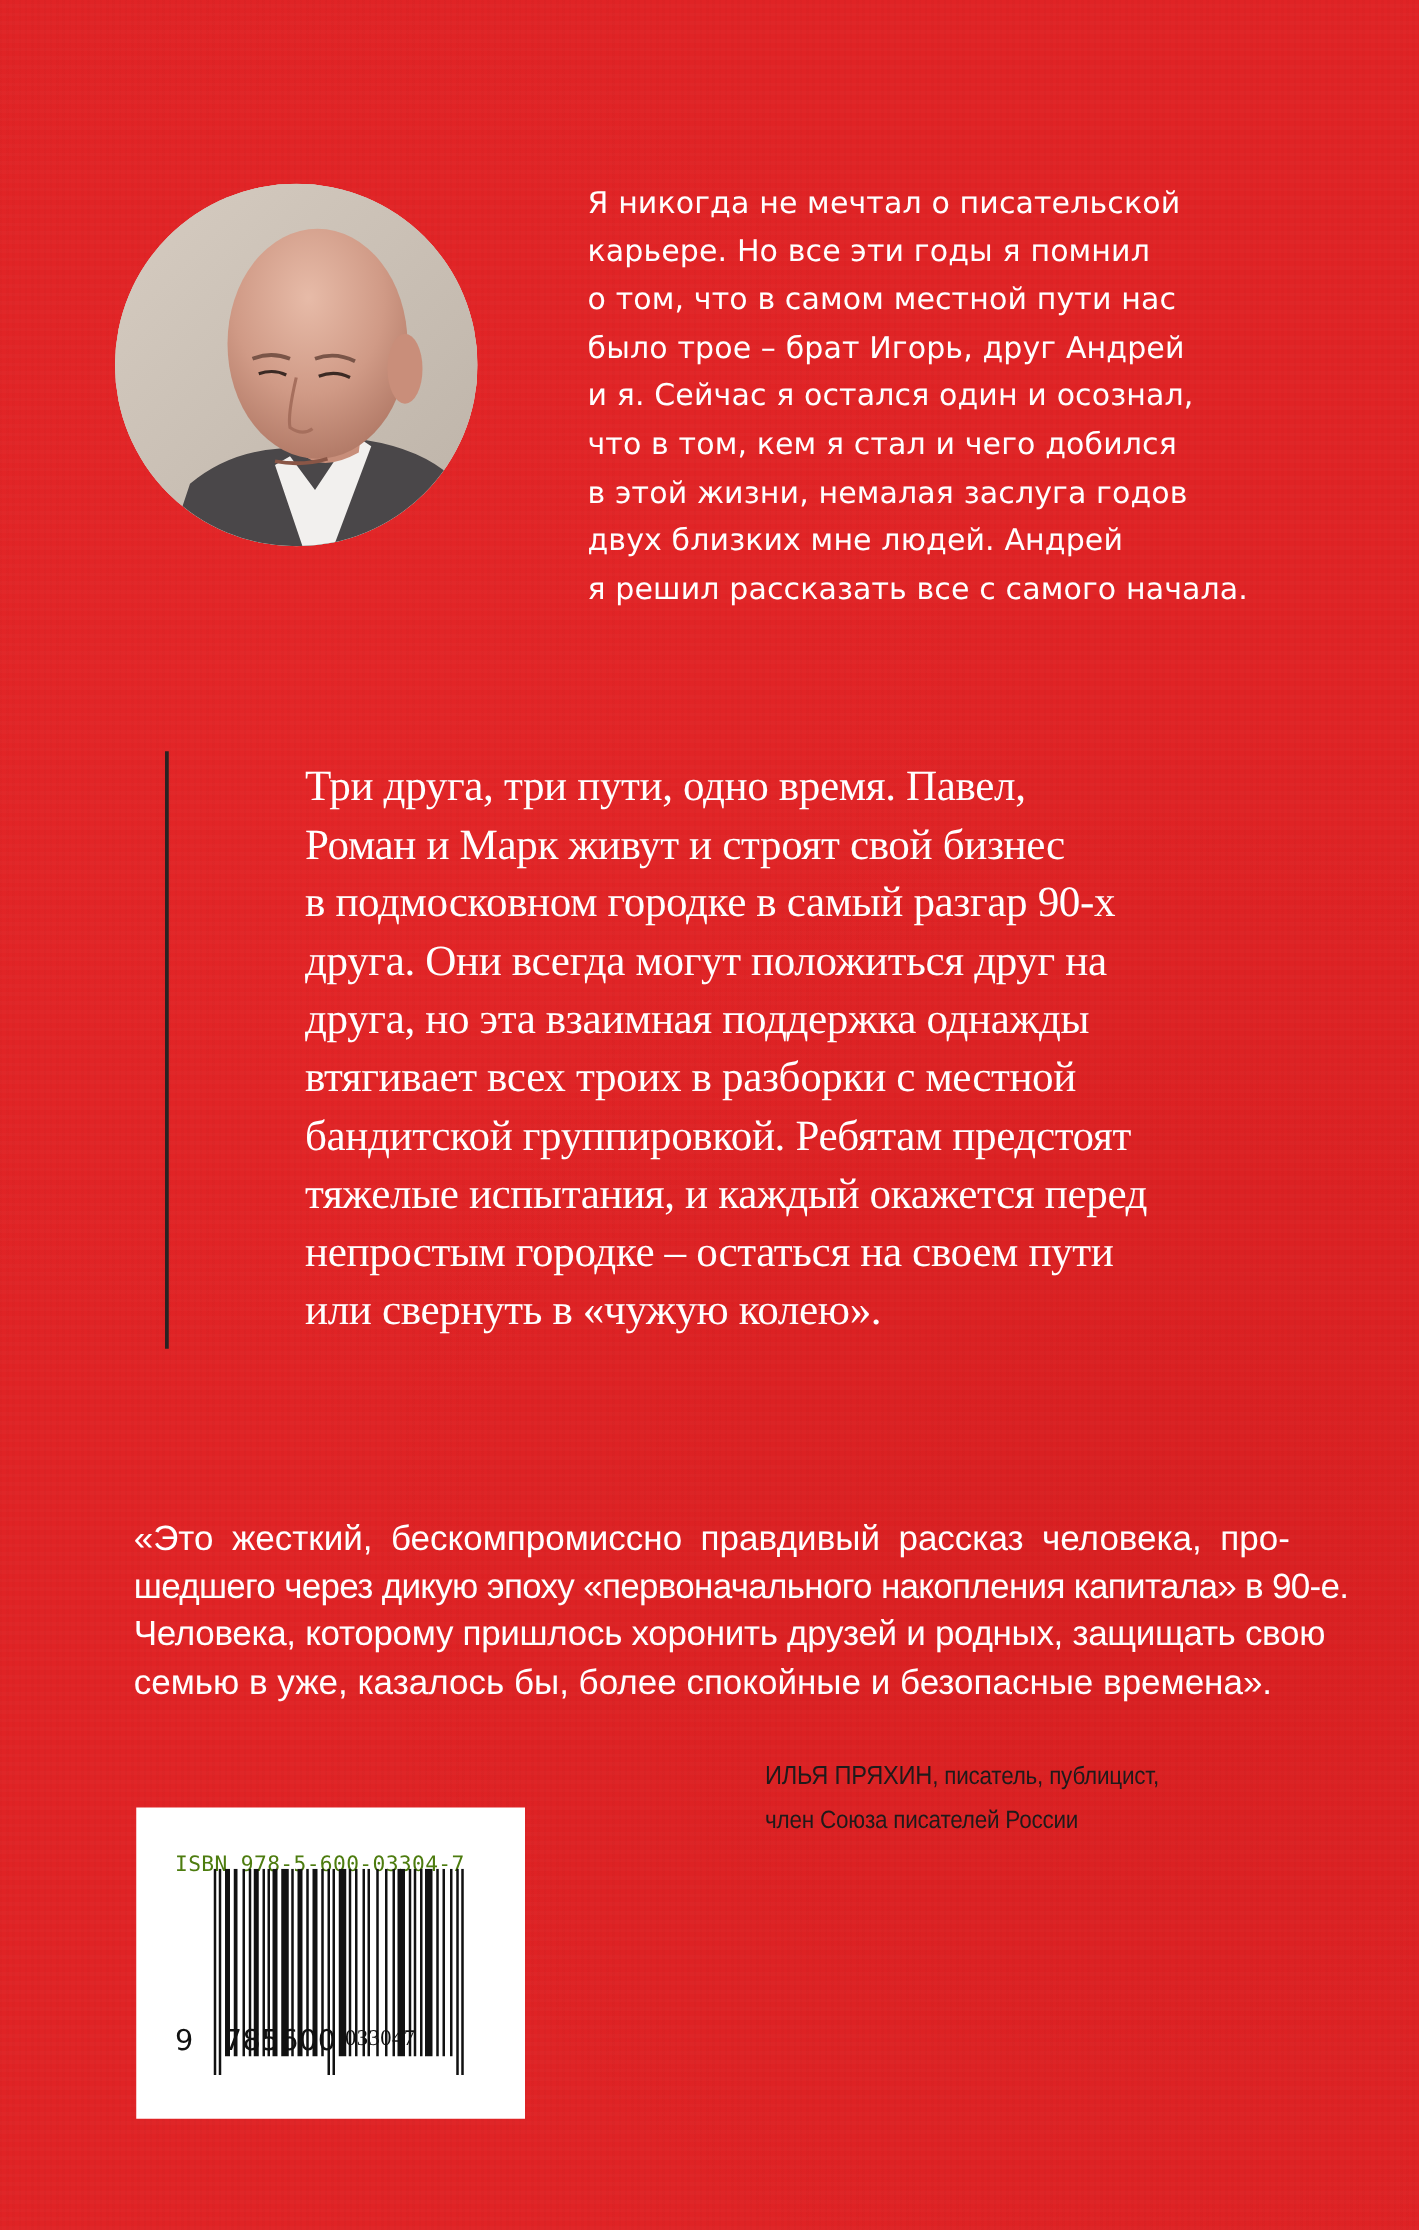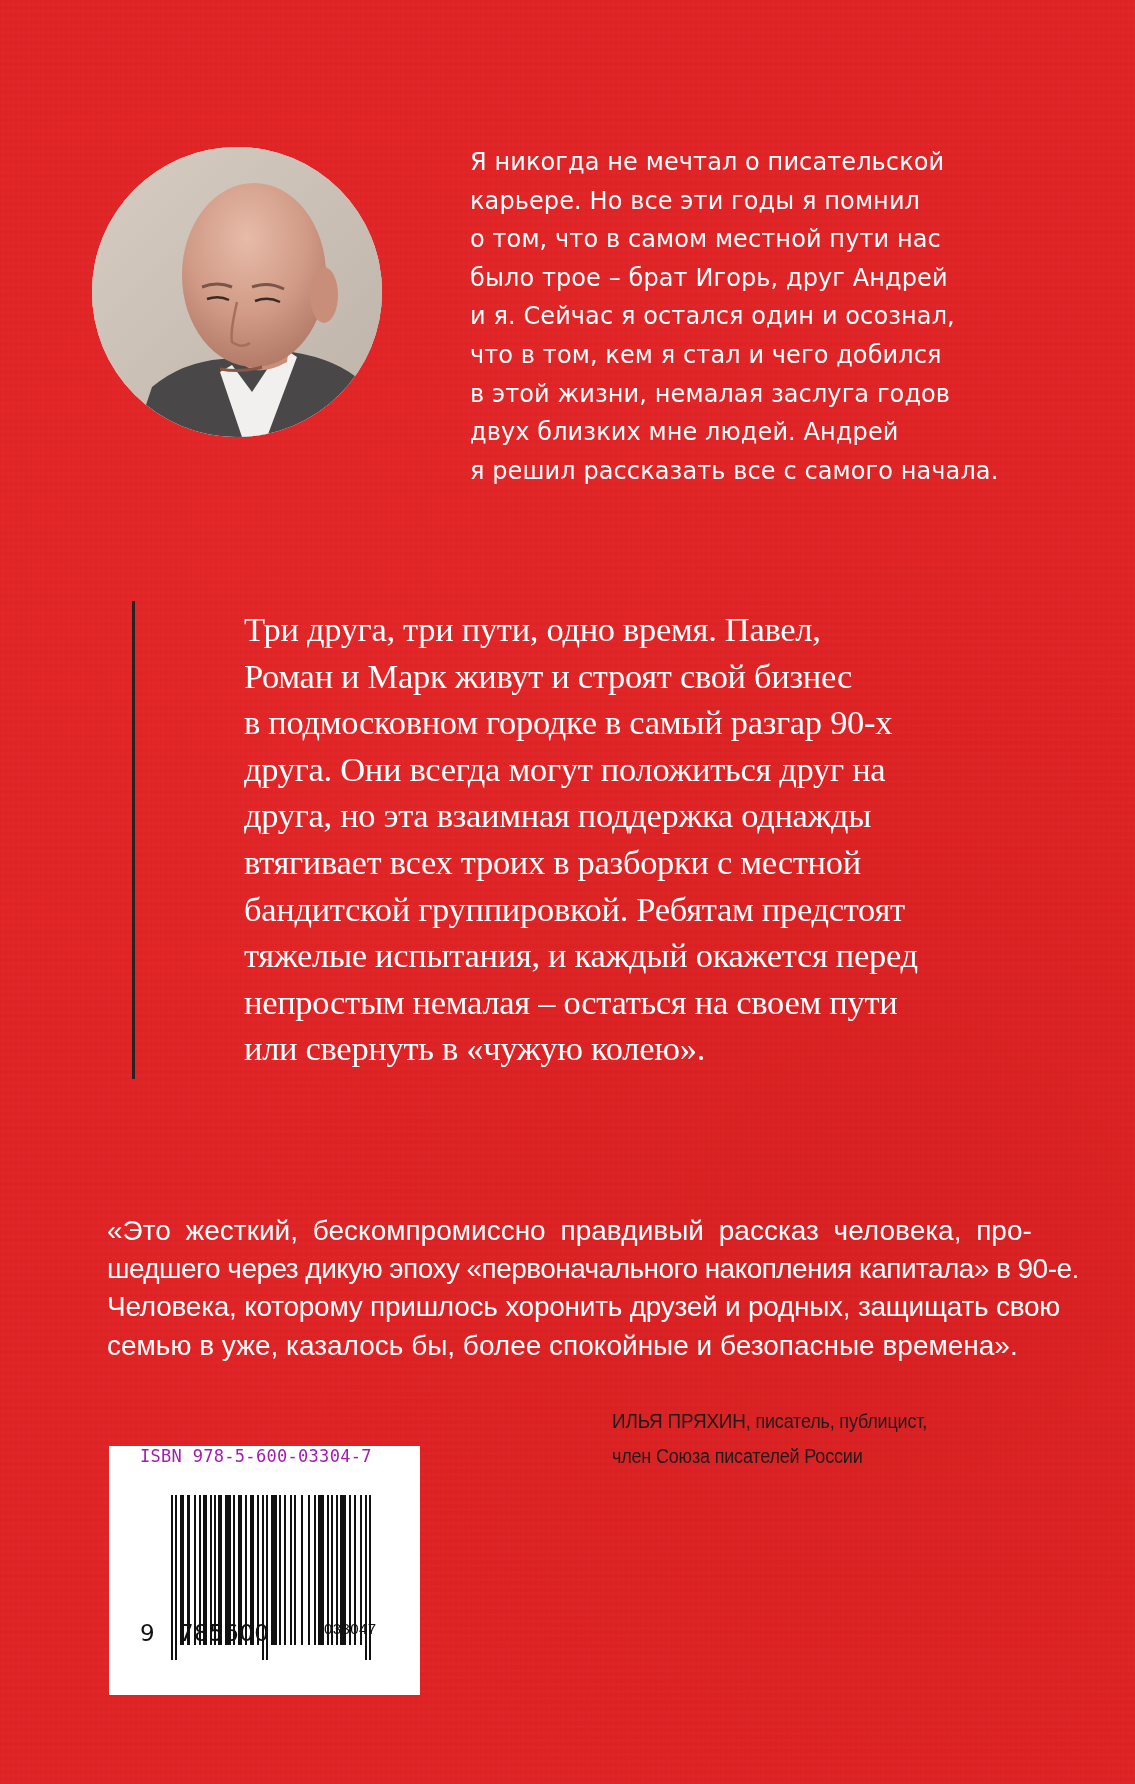--- a/index.html
+++ b/index.html
@@ -62,31 +62,31 @@
     transform:scaleX(0.9); transform-origin:left top;
   }
   .attrib .line { display:block; white-space:nowrap; }
   .attrib .name { font-size:21px; }
 
   .barcode-box {
     position:absolute; left:109px; top:1446px; width:311px; height:249px;
     background:#fff;
   }
   .isbn-text {
-    position:absolute; left:31px; top:0;
-    font-family:"DejaVu Sans Mono", monospace; font-size:17px; color:#a21caf;
+    position:absolute; left:31px; top:36px;
+    font-family:"DejaVu Sans Mono", monospace; font-size:17px; color:#4d7c0f;
     letter-spacing:0.3px;
   }
   .bars {
     position:absolute; left:0; top:49px; width:311px; height:178px;
   }
   .bars svg { width:100%; height:100%; display:block; }
   .digits-lead { position:absolute; left:31px; top:174px; font-family:"DejaVu Sans", sans-serif; font-size:23px; color:#111; }
   .digits-left { position:absolute; left:70px; top:174px; font-family:"DejaVu Sans", sans-serif; font-size:23px; color:#111; letter-spacing:0.4px; }
-  .digits-right { position:absolute; left:167px; top:174px; font-family:Liberation Sans, sans-serif; font-size:15px; color:#111; letter-spacing:0.4px;margin-left:48px; }
+  .digits-right { position:absolute; left:167px; top:174px; font-family:Liberation Serif, serif; font-size:18px; color:#111; letter-spacing:0.4px; }
 </style>
 </head>
 <body>
 
 <div class="texture"></div>
 
 <div class="photo">
   <svg viewBox="0 0 290 290">
     <rect width="290" height="290" fill="#CFC5BA"></rect>
     <rect x="0" y="0" width="290" height="290" fill="url(#bgGrad)"></rect>
@@ -139,21 +139,21 @@
 
 <div class="synopsis">
   <span class="line">Три друга, три пути, одно время. Павел,</span>
   <span class="line">Роман и Марк живут и строят свой бизнес</span>
   <span class="line">в подмосковном городке в самый разгар 90-х</span>
   <span class="line">друга. Они всегда могут положиться друг на</span>
   <span class="line">друга, но эта взаимная поддержка однажды</span>
   <span class="line">втягивает всех троих в разборки с местной</span>
   <span class="line">бандитской группировкой. Ребятам предстоят</span>
   <span class="line">тяжелые испытания, и каждый окажется перед</span>
-  <span class="line">непростым немалая – остаться на своем пути</span>
+  <span class="line">непростым городке – остаться на своем пути</span>
   <span class="line"><span>или свернуть в «</span><b>чужую колею</b><span>».</span></span>
 </div>
 
 <div class="quote">
   <span class="line l1">«Это жесткий, бескомпромиссно правдивый рассказ человека, про-</span>
   <span class="line l2">шедшего через дикую эпоху «первоначального накопления капитала» в 90-е.</span>
   <span class="line l3">Человека, которому пришлось хоронить друзей и родных, защищать свою</span>
   <span class="line">семью в уже, казалось бы, более спокойные и безопасные времена».</span>
 </div>
 

